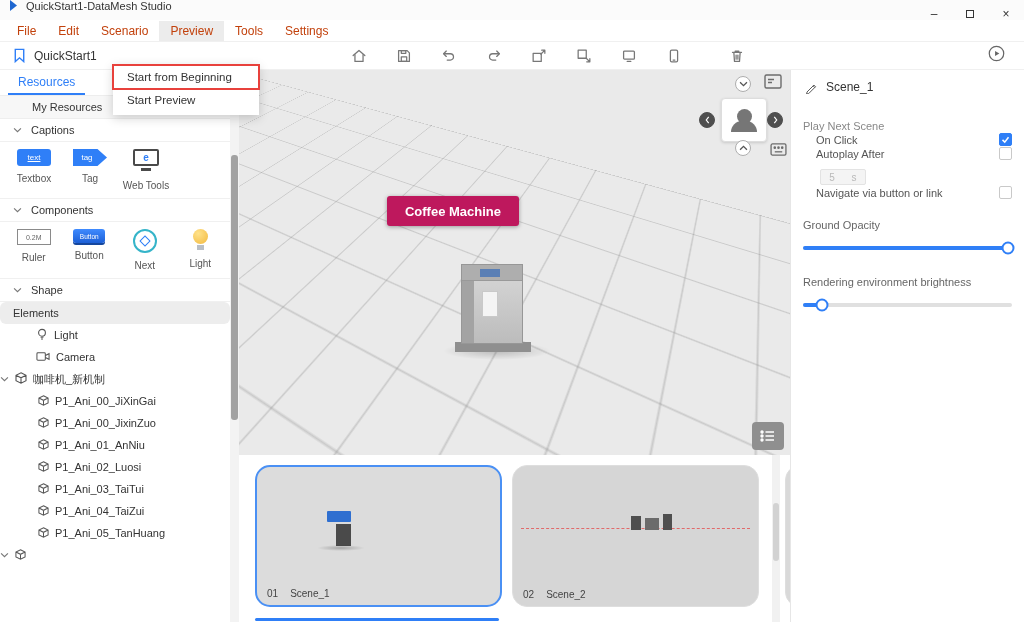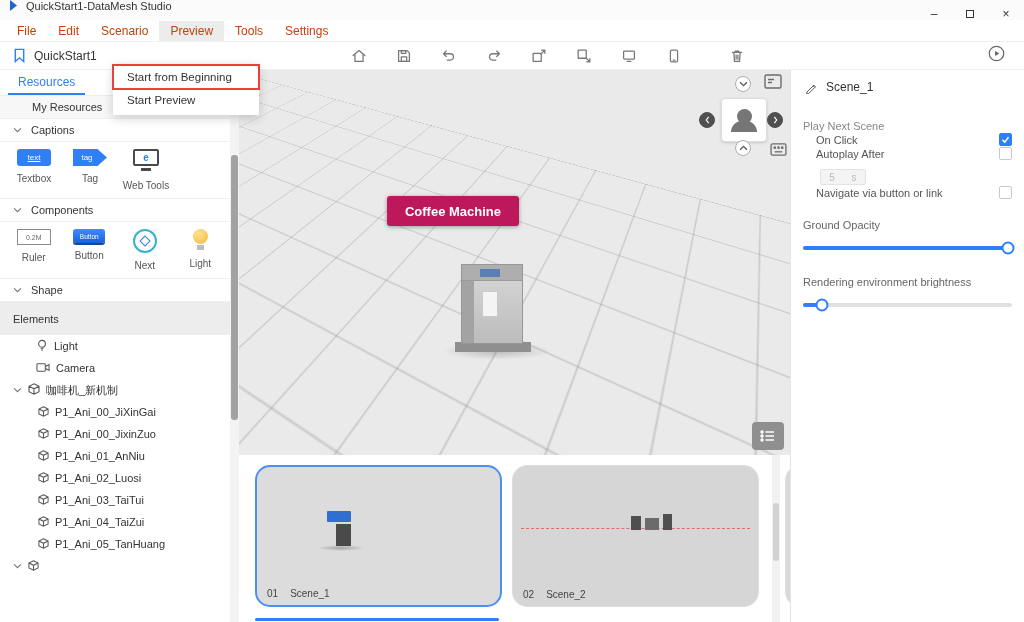--- a/index.html
+++ b/index.html
@@ -49,24 +49,24 @@
   .monitor-glyph { width:28px; height:24px; display:flex; flex-direction:column; align-items:center; }
   .monitor-screen { width:26px; height:17px; border:2px solid #4a4a4a; border-radius:2px; color:#2f7ff7; font-size:10px; font-weight:bold; display:flex; align-items:center; justify-content:center; }
   .monitor-stand { width:10px; height:3px; background:#4a4a4a; margin-top:2px; }
   .ruler-glyph { width:34px; height:16px; border:1px solid #8a8a8a; color:#666; font-size:7px; display:flex; align-items:center; justify-content:center; background:#fff; }
   .button-glyph { width:32px; height:14px; background:linear-gradient(180deg,#3f8bff,#1c5fd6); border-radius:3px; color:#fff; font-size:6.5px; display:flex; align-items:center; justify-content:center; box-shadow:0 2px 0 #15479e; }
   .guide-glyph { width:24px; height:24px; border:2px solid #35b4c9; border-radius:50%; display:flex; align-items:center; justify-content:center; }
   .guide-diamond { width:8px; height:8px; border:1.5px solid #2f7ff7; transform:rotate(45deg); }
   .bulb-glyph { width:16px; height:22px; display:flex; flex-direction:column; align-items:center; }
   .bulb-ball { width:15px; height:15px; border-radius:50%; background:radial-gradient(circle at 35% 30%, #ffe28a, #f2b93f); }
   .bulb-base { width:7px; height:5px; background:#b9bfc6; margin-top:1px; }
-  .elements-header { height:33px; background:#ededed; display:flex; align-items:center; padding-left:13px; font-size:11px; color:#333; }
+  .elements-header { height:22px; background:#ededed; display:flex; align-items:center; padding-left:13px; font-size:11px; color:#333;border-radius:6px; }
   .tree-row { height:22px; display:flex; align-items:center; font-size:11px; color:#333; gap:6px; }
   .tree-row .mini svg { stroke:#555; fill:none; stroke-width:1.1; }
-  .pad1 { padding-left:36px; } .pad0 { padding-left:13px; } .pad2 { padding-left:38px; }
+  .pad1 { padding-left:36px; } .pad0 { } .pad2 { padding-left:38px; }
   .sidebar-scrollbar { position:absolute; left:230px; top:70px; width:9px; bottom:0; background:#f3f3f3; z-index:6; }
   .sidebar-scrollbar .thumb { position:absolute; left:1px; width:7px; top:85px; height:265px; background:#a2a2a2; border-radius:3px; }
 
   
   .viewport { position:absolute; left:239px; top:70px; width:551px; height:385px; background:#eaeaea; overflow:hidden; }
   .grid-floor { position:absolute; left:-60%; right:-60%; top:78px; height:900px;
     background-image:linear-gradient(rgba(150,150,150,.38) 1px, transparent 1px), linear-gradient(90deg, rgba(150,150,150,.38) 1px, transparent 1px);
     background-size:46px 46px; transform:perspective(430px) rotateX(56deg) rotateZ(26deg); transform-origin:50% 0; }
   .vp-overlay { position:absolute; inset:0; pointer-events:none; }
   .model-label { position:absolute; left:148px; top:126px; width:132px; height:30px; background:#be185d; color:#fff; font-size:13px; font-weight:bold; display:flex; align-items:center; justify-content:center; border-radius:3px; box-shadow:0 1px 4px rgba(0,0,0,.35); }

